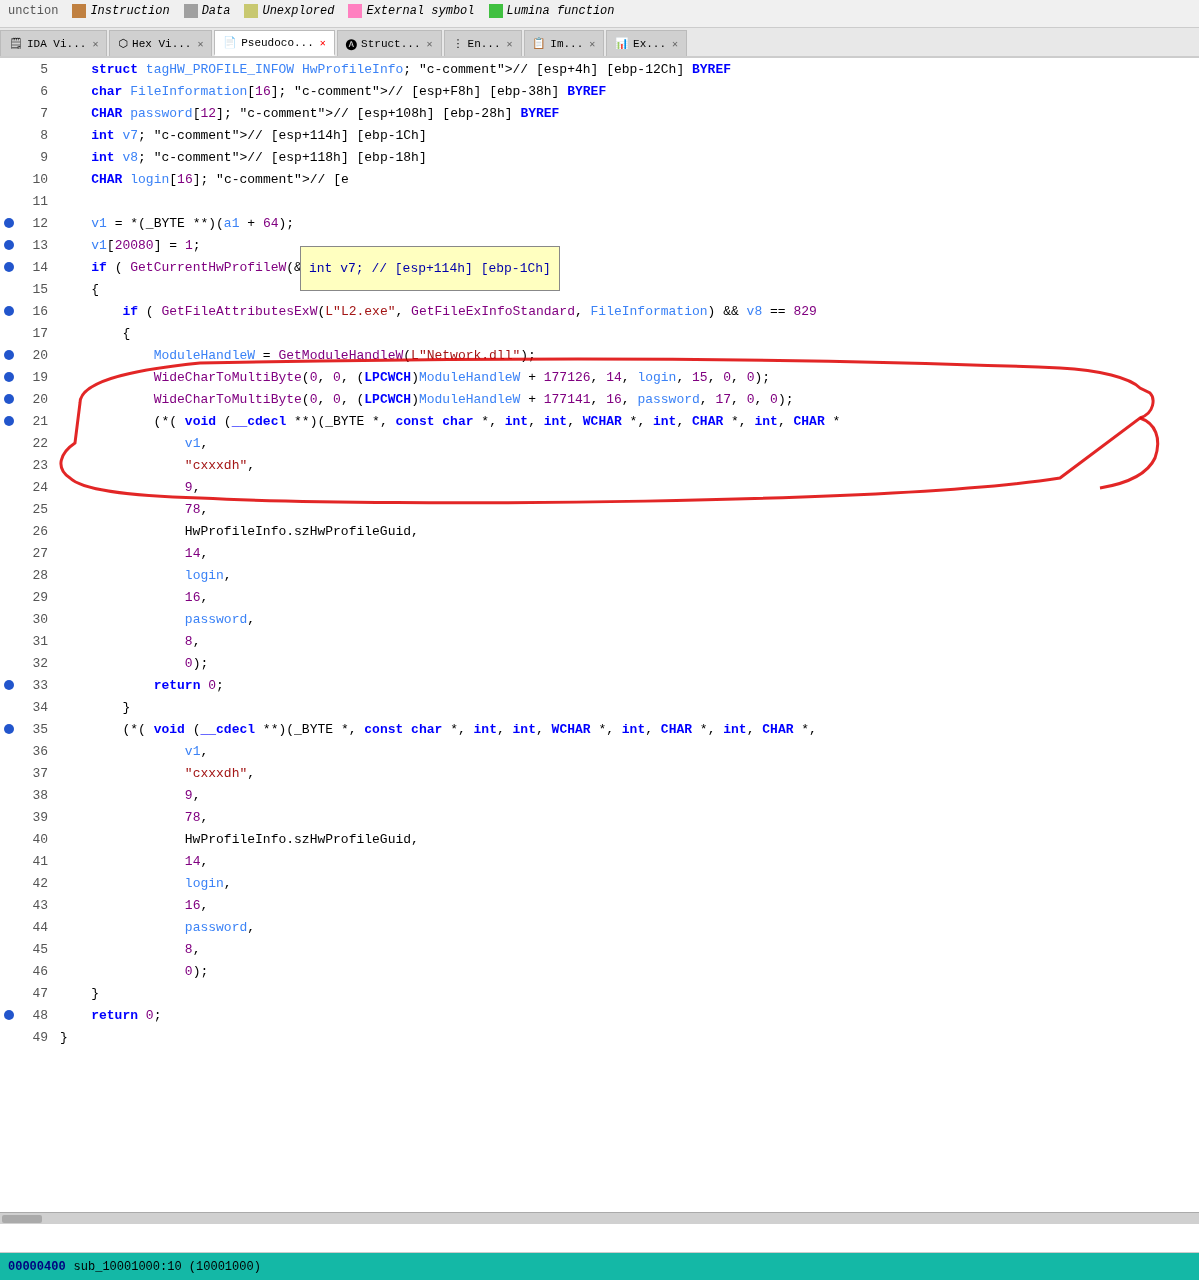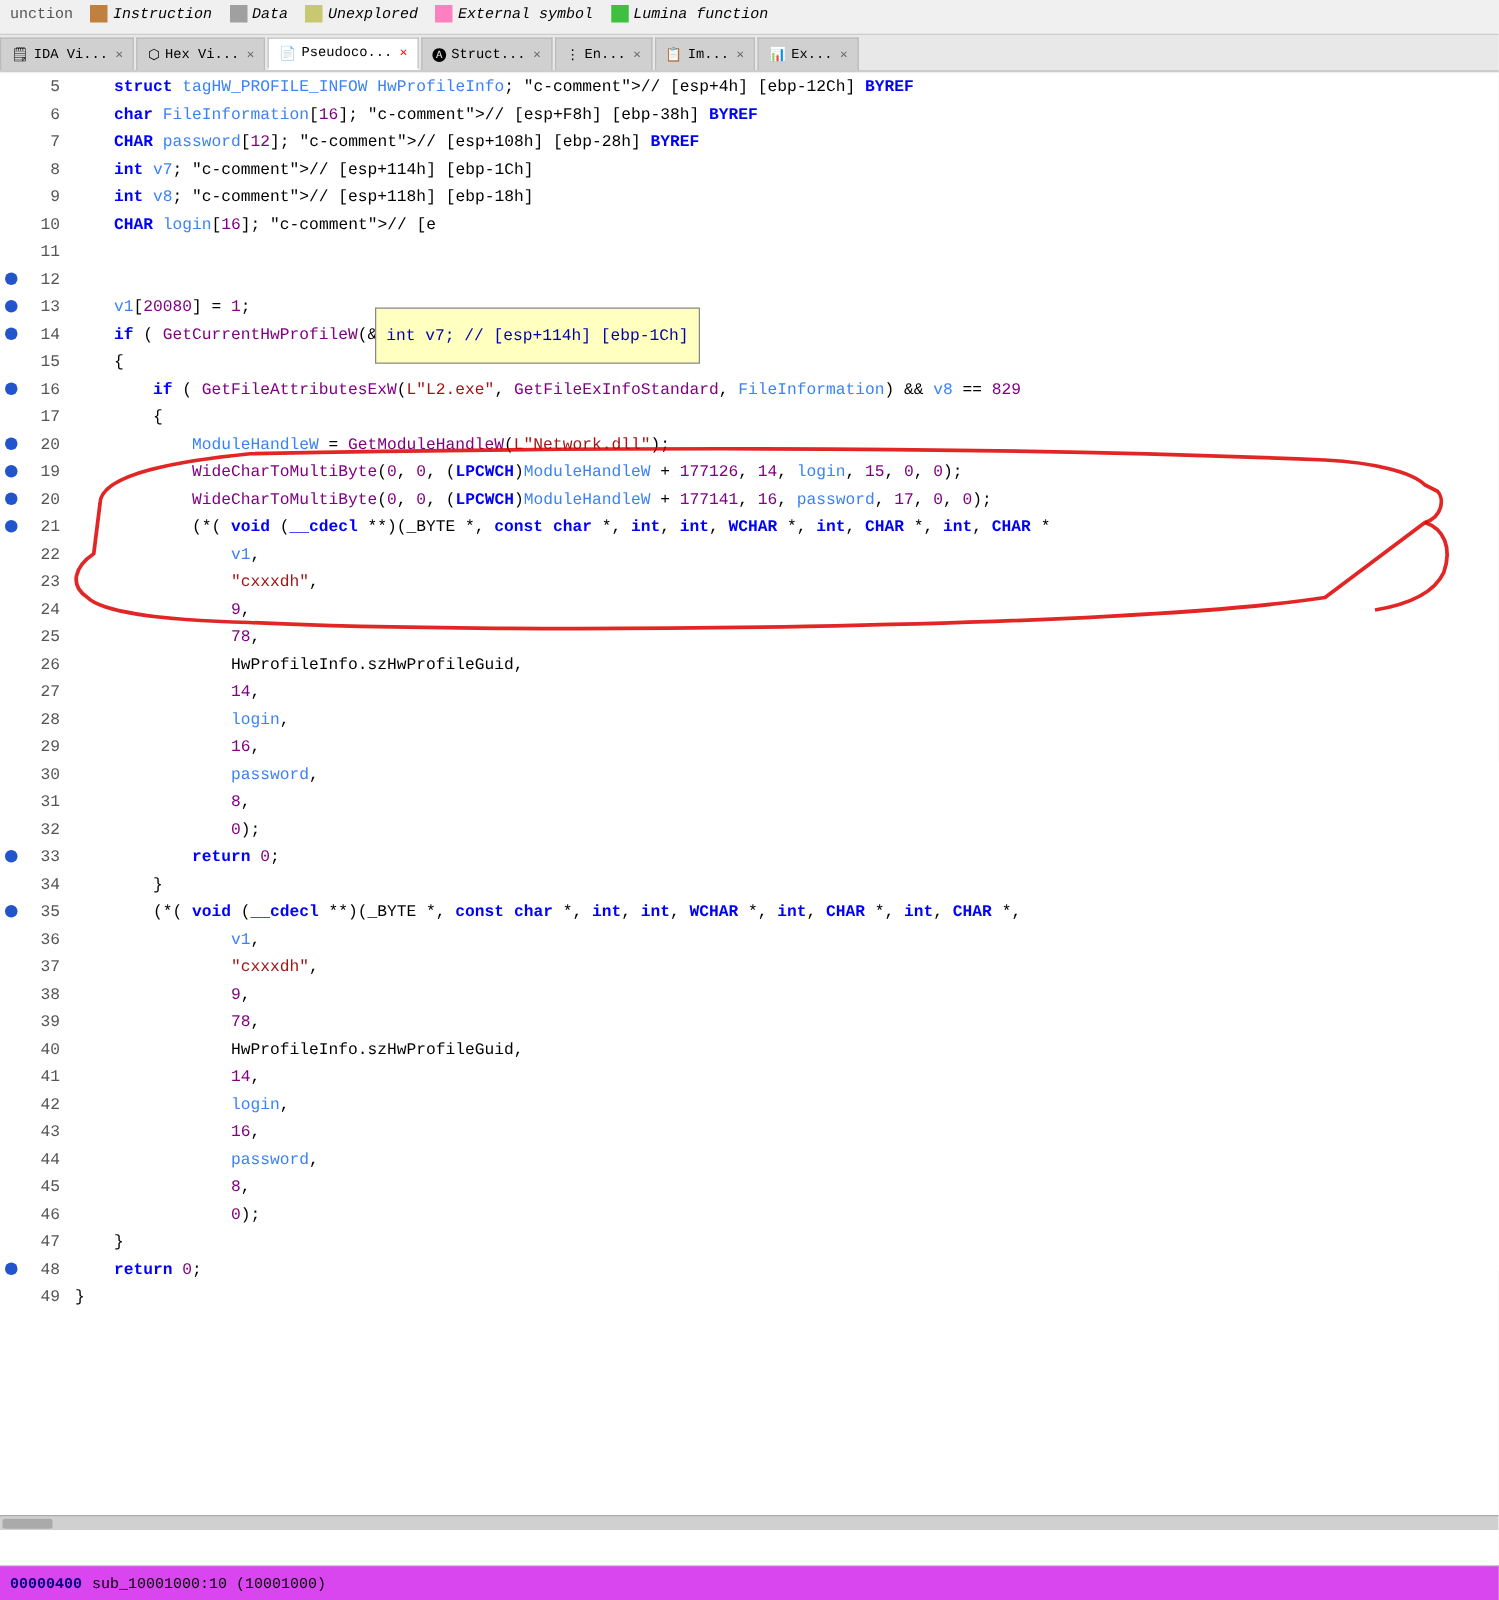--- a/index.html
+++ b/index.html
@@ -151,21 +151,21 @@
       position: absolute;
       top: 0;
       left: 0;
       pointer-events: none;
       z-index: 5;
     }
 
     
     .status-bar {
       height: 28px;
-      background: #d946ef;
+      background: #14b8a6;
       border-top: 1px solid #ccc;
       display: flex;
       align-items: center;
       padding: 0 8px;
       font-size: 12px;
       gap: 8px;
       position: absolute;
       bottom: 0;
       left: 0;
       right: 0;
@@ -293,20 +293,21 @@
       <div class="code-line">
         <span class="line-indicator"></span>
         <span class="line-number">11</span>
         <span class="line-content"></span>
       </div>
       <div class="code-line">
         <span class="line-indicator">
           <span class="blue-dot"></span>
         </span>
         <span class="line-number">12</span>
+        <span class="line-content">    <span class="c-purple">v1</span> = *(_BYTE **)(<span class="c-purple">a1</span> + <span class="c-number">64</span>);</span>
       </div>
       <div class="code-line">
         <span class="line-indicator">
           <span class="blue-dot"></span>
         </span>
         <span class="line-number">13</span>
         <span class="line-content">    <span class="c-purple">v1</span>[<span class="c-number">20080</span>] = <span class="c-number">1</span>;</span>
       </div>
       <div class="code-line">
         <span class="line-indicator">

